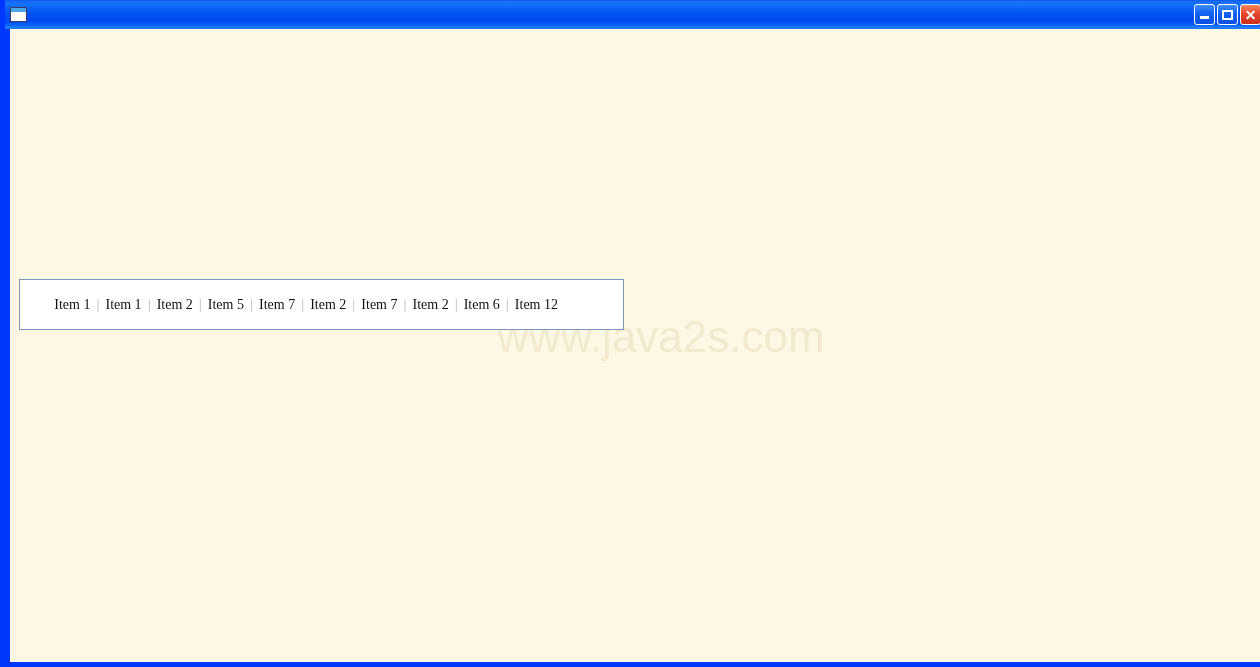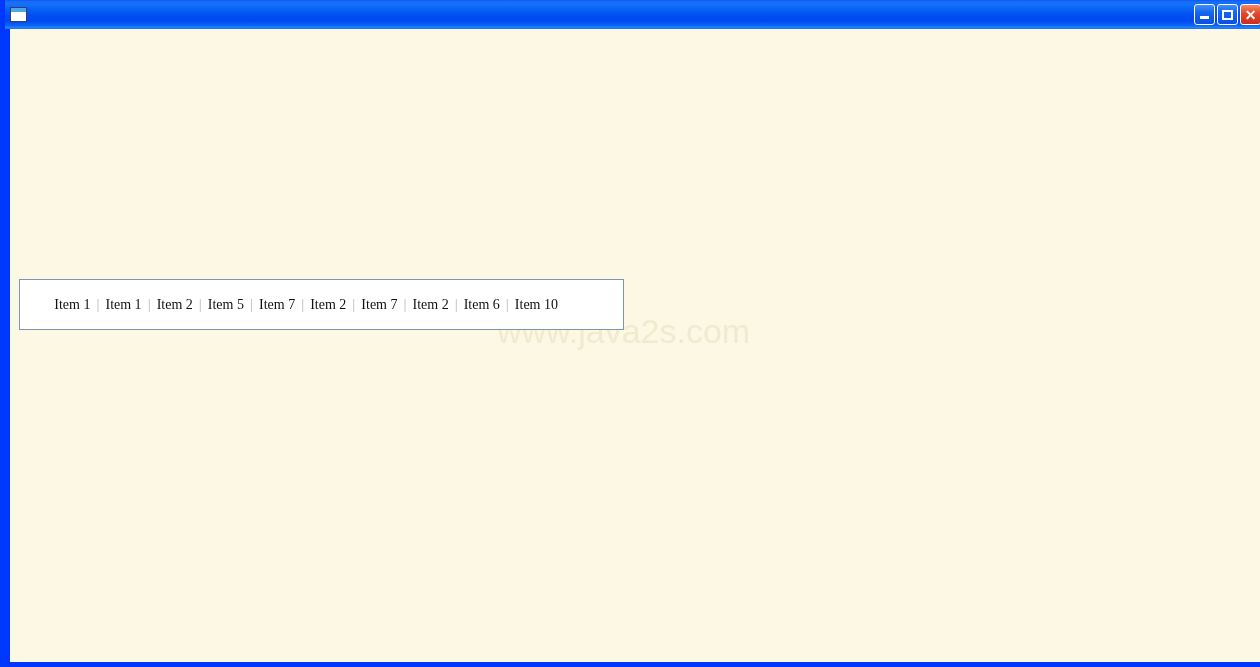--- a/index.html
+++ b/index.html
@@ -127,21 +127,21 @@
     height: 633px;
     background: #fdf8e3;
     overflow: hidden;
   }
 
   
   .watermark {
     position: absolute;
     left: 487px;
     top: 283px;
-    font-size: 34px;
+    font-size: 44px;
     color: #f2ead0;
     font-family: "Liberation Sans", sans-serif;
     letter-spacing: 0px;
     white-space: nowrap;
     user-select: none;
   }
 
   
   .item-panel {
     position: absolute;
@@ -213,18 +213,18 @@
           <span class="item-label">Item 7</span>
           <span class="item-sep">|</span>
           <span class="item-label">Item 2</span>
           <span class="item-sep">|</span>
           <span class="item-label">Item 7</span>
           <span class="item-sep">|</span>
           <span class="item-label">Item 2</span>
           <span class="item-sep">|</span>
           <span class="item-label">Item 6</span>
           <span class="item-sep">|</span>
-          <span class="item-label">Item 10</span>
+          <span class="item-label">Item 12</span>
         </div>
     </div>
 
   </div>
 </div>
 
 </body></html>

